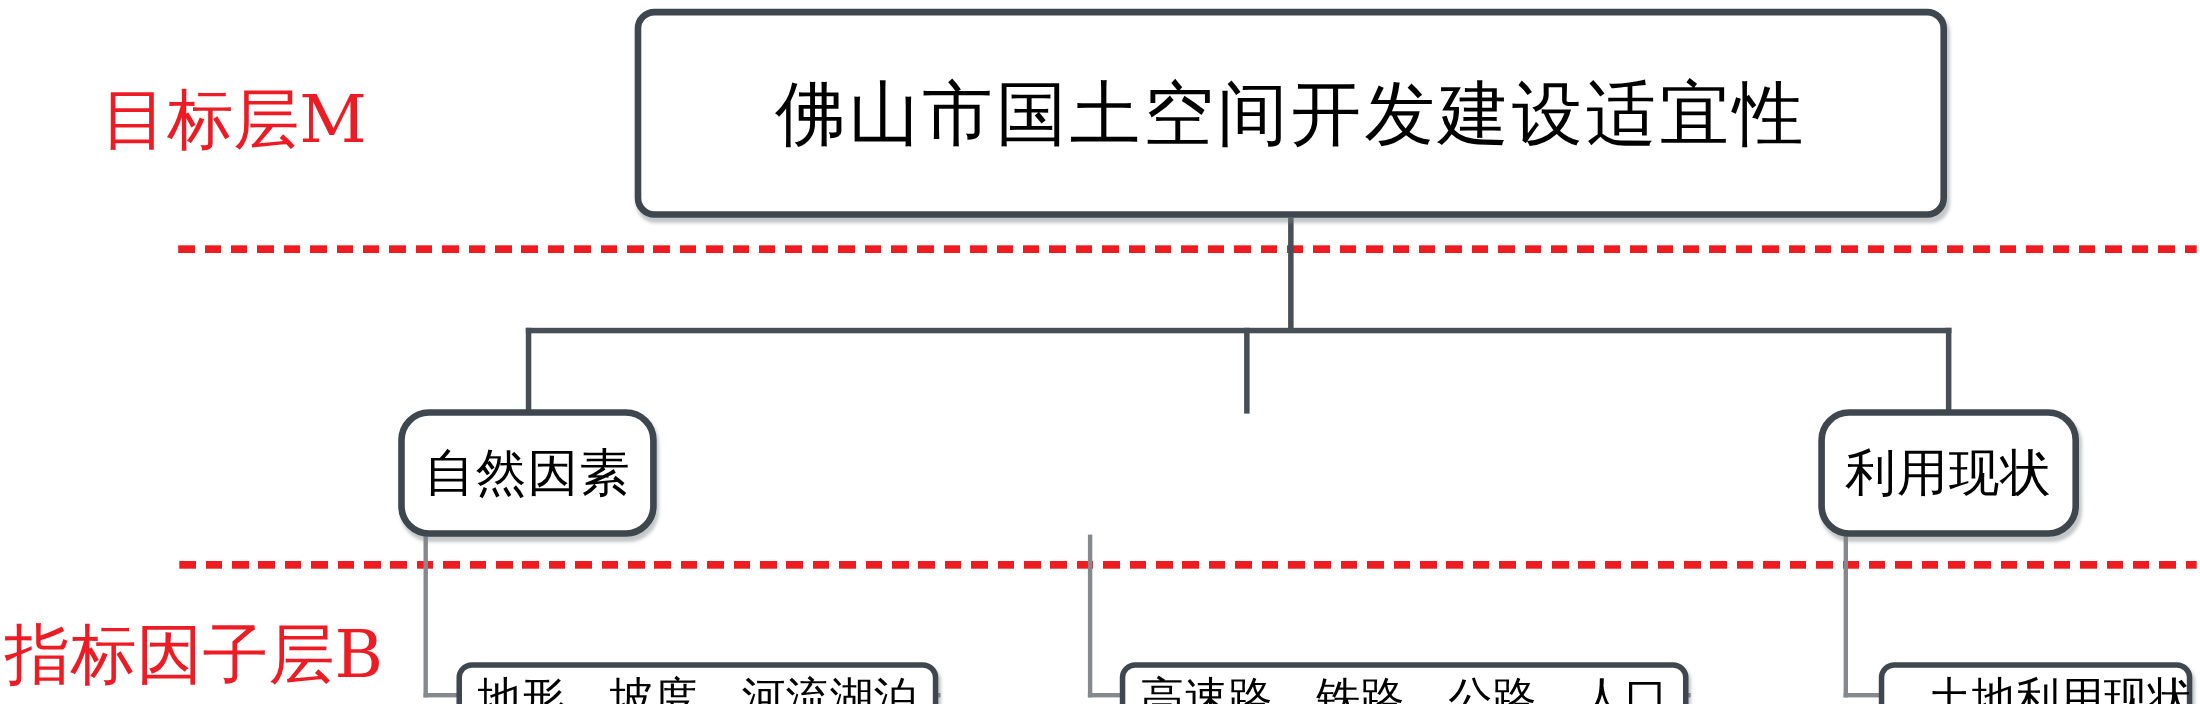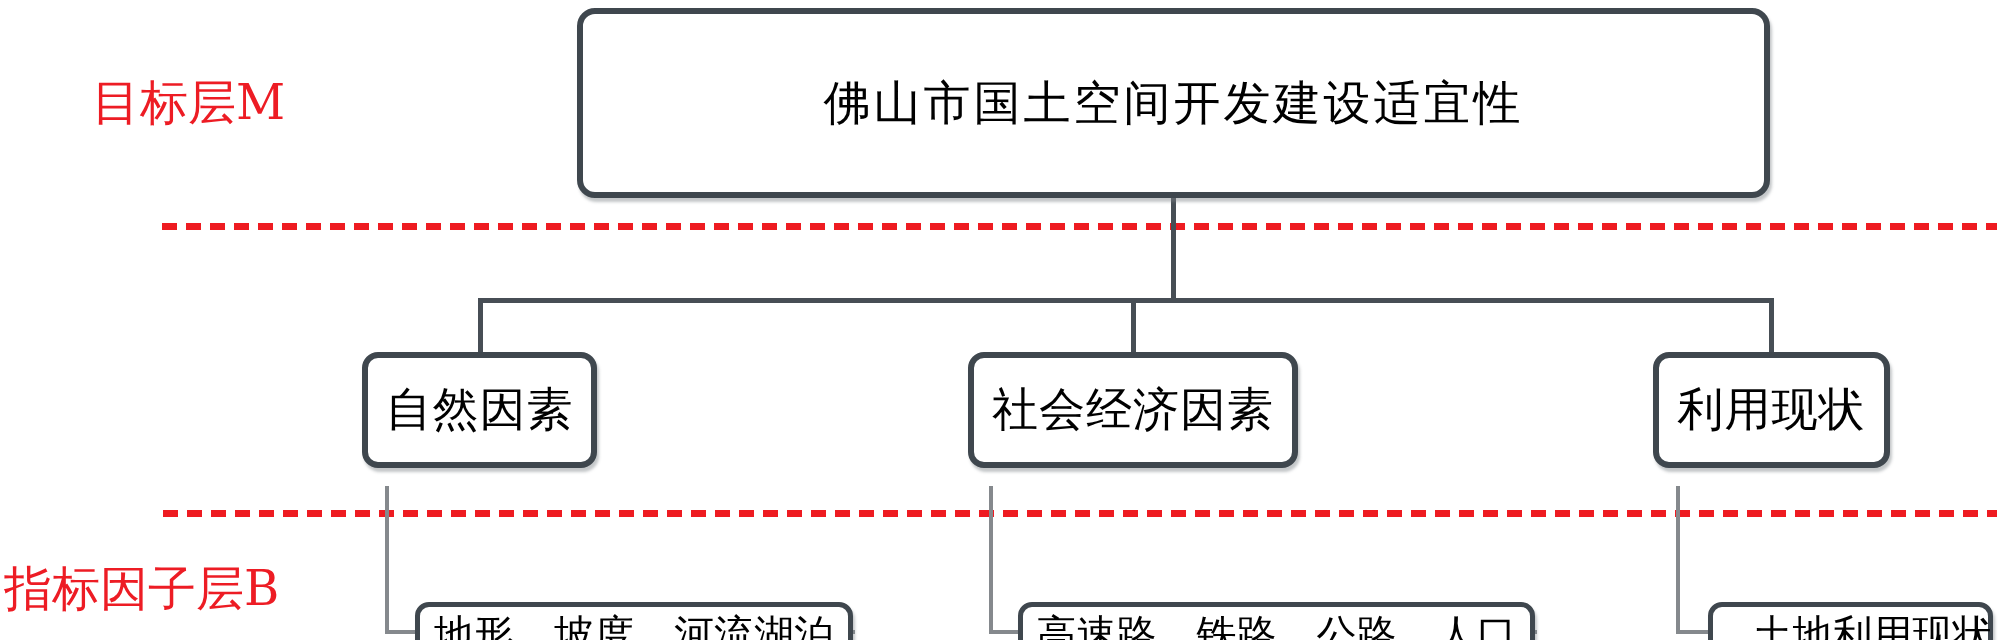--- a/index.html
+++ b/index.html
@@ -9,21 +9,21 @@
     height: 640px;
     background: #ffffff;
     overflow: hidden;
     font-family: "DejaVu Serif", "Liberation Serif", serif;
   }
 
   
   .layer-label {
     position: absolute;
     color: #ED1C24;
-    font-size: 48px;
+    font-size: 60px;
     line-height: 1.1;
     white-space: nowrap;
     z-index: 4;
   }
   #label-m { left: 92px;  top: 76px;  }
   #label-a { left: 78px;  top: 334px; }
   #label-b { left: 4px;   top: 562px; }
 
   
   .separator {
@@ -61,25 +61,25 @@
     align-items: center;
     justify-content: center;
     text-align: center;
     color: #000000;
     white-space: nowrap;
     box-shadow: 2px 4px 3px rgba(125, 131, 136, 0.45);
     z-index: 3;
   }
   #goal-node {
     left: 577px; top: 8px; width: 1193px; height: 190px;
-    border-radius: 18px; font-size: 47px; letter-spacing: 3px;
+    border-radius: 18px; font-size: 64px; letter-spacing: 3px;
   }
   .criteria-node {
-    top: 352px; height: 116px;
-    border-radius: 16px; font-size: 46px; letter-spacing: 1px;
+    top: 372px; height: 116px;
+    border-radius: 28px; font-size: 46px; letter-spacing: 1px;
   }
   #criteria-1 { left: 362px;  width: 235px; }
   #criteria-2 { left: 968px;  width: 330px; }
   #criteria-3 { left: 1653px; width: 237px; align-items: center; }
   .factor-node {
     top: 558px; height: 64px; border-width: 5px;
     border-radius: 14px; font-size: 40px; margin-top: 44px;
   }
   #factor-1 { left: 415px;  width: 438px; }
   #factor-2 { left: 1018px; width: 517px; }
@@ -109,23 +109,20 @@
   <div class="conn light" id="elbow-3-v"></div>
   <div class="conn light" id="elbow-3-h"></div>
 
   <div class="node" id="goal-node">
     <span>佛山市国土空间开发建设适宜性</span>
   </div>
 
   <div class="node criteria-node" id="criteria-1">
     <span>自然因素</span>
   </div>
-  <div class="node criteria-node" id="criteria-2">
-    <span>社会经济因素</span>
-  </div>
   <div class="node criteria-node" id="criteria-3">
     <span>利用现状</span>
   </div>
 
   <div class="node factor-node" id="factor-1">
     <span>地形、坡度、河流湖泊</span>
   </div>
   <div class="node factor-node" id="factor-2">
     <span>高速路、铁路、公路、人口</span>
   </div>

